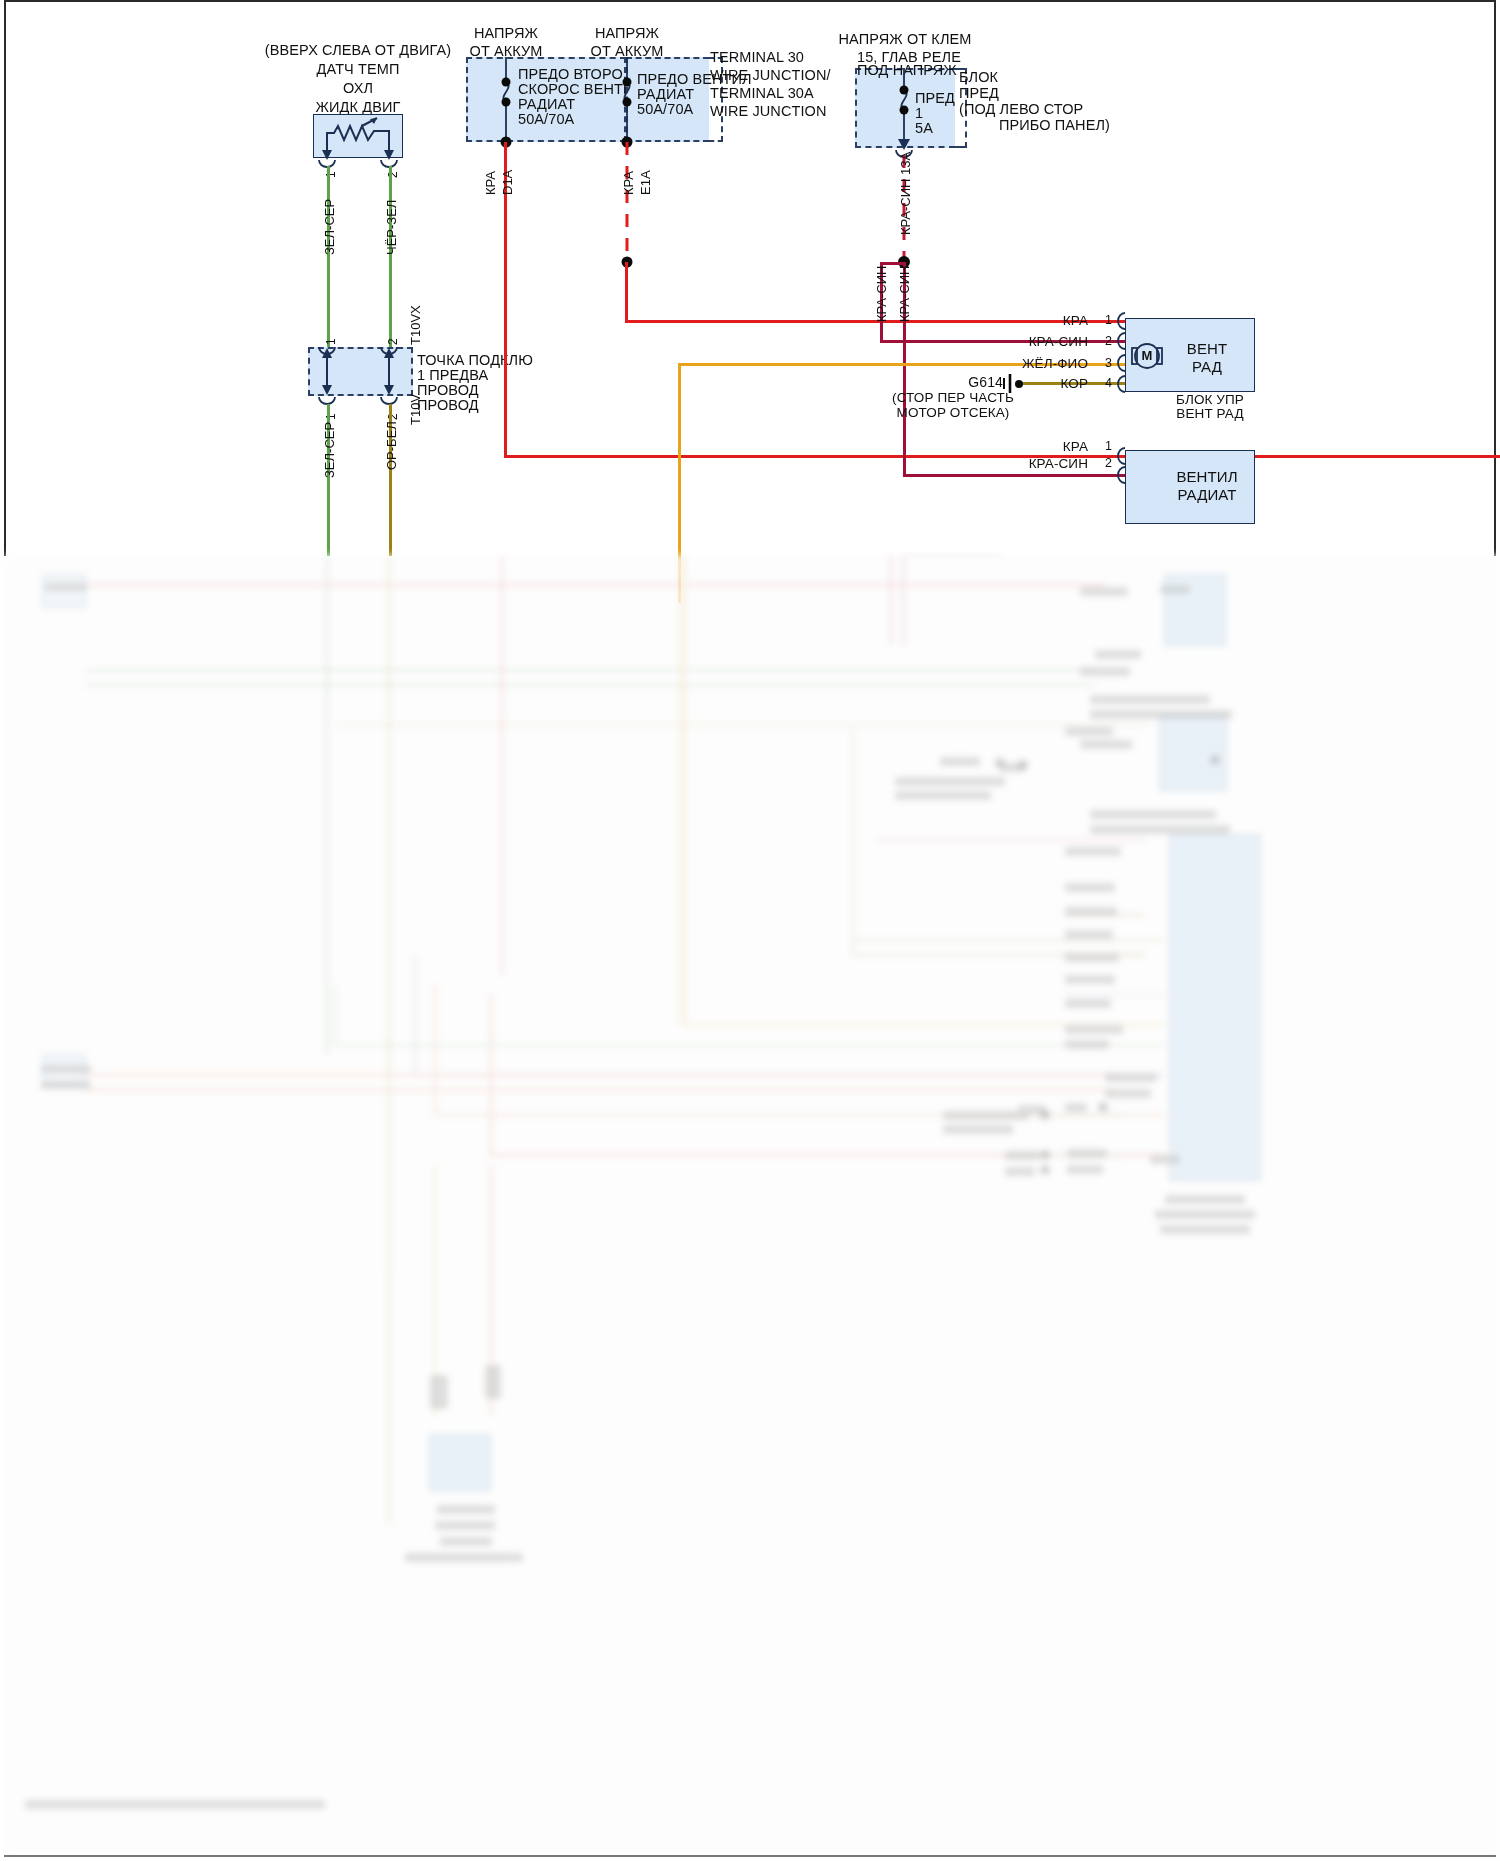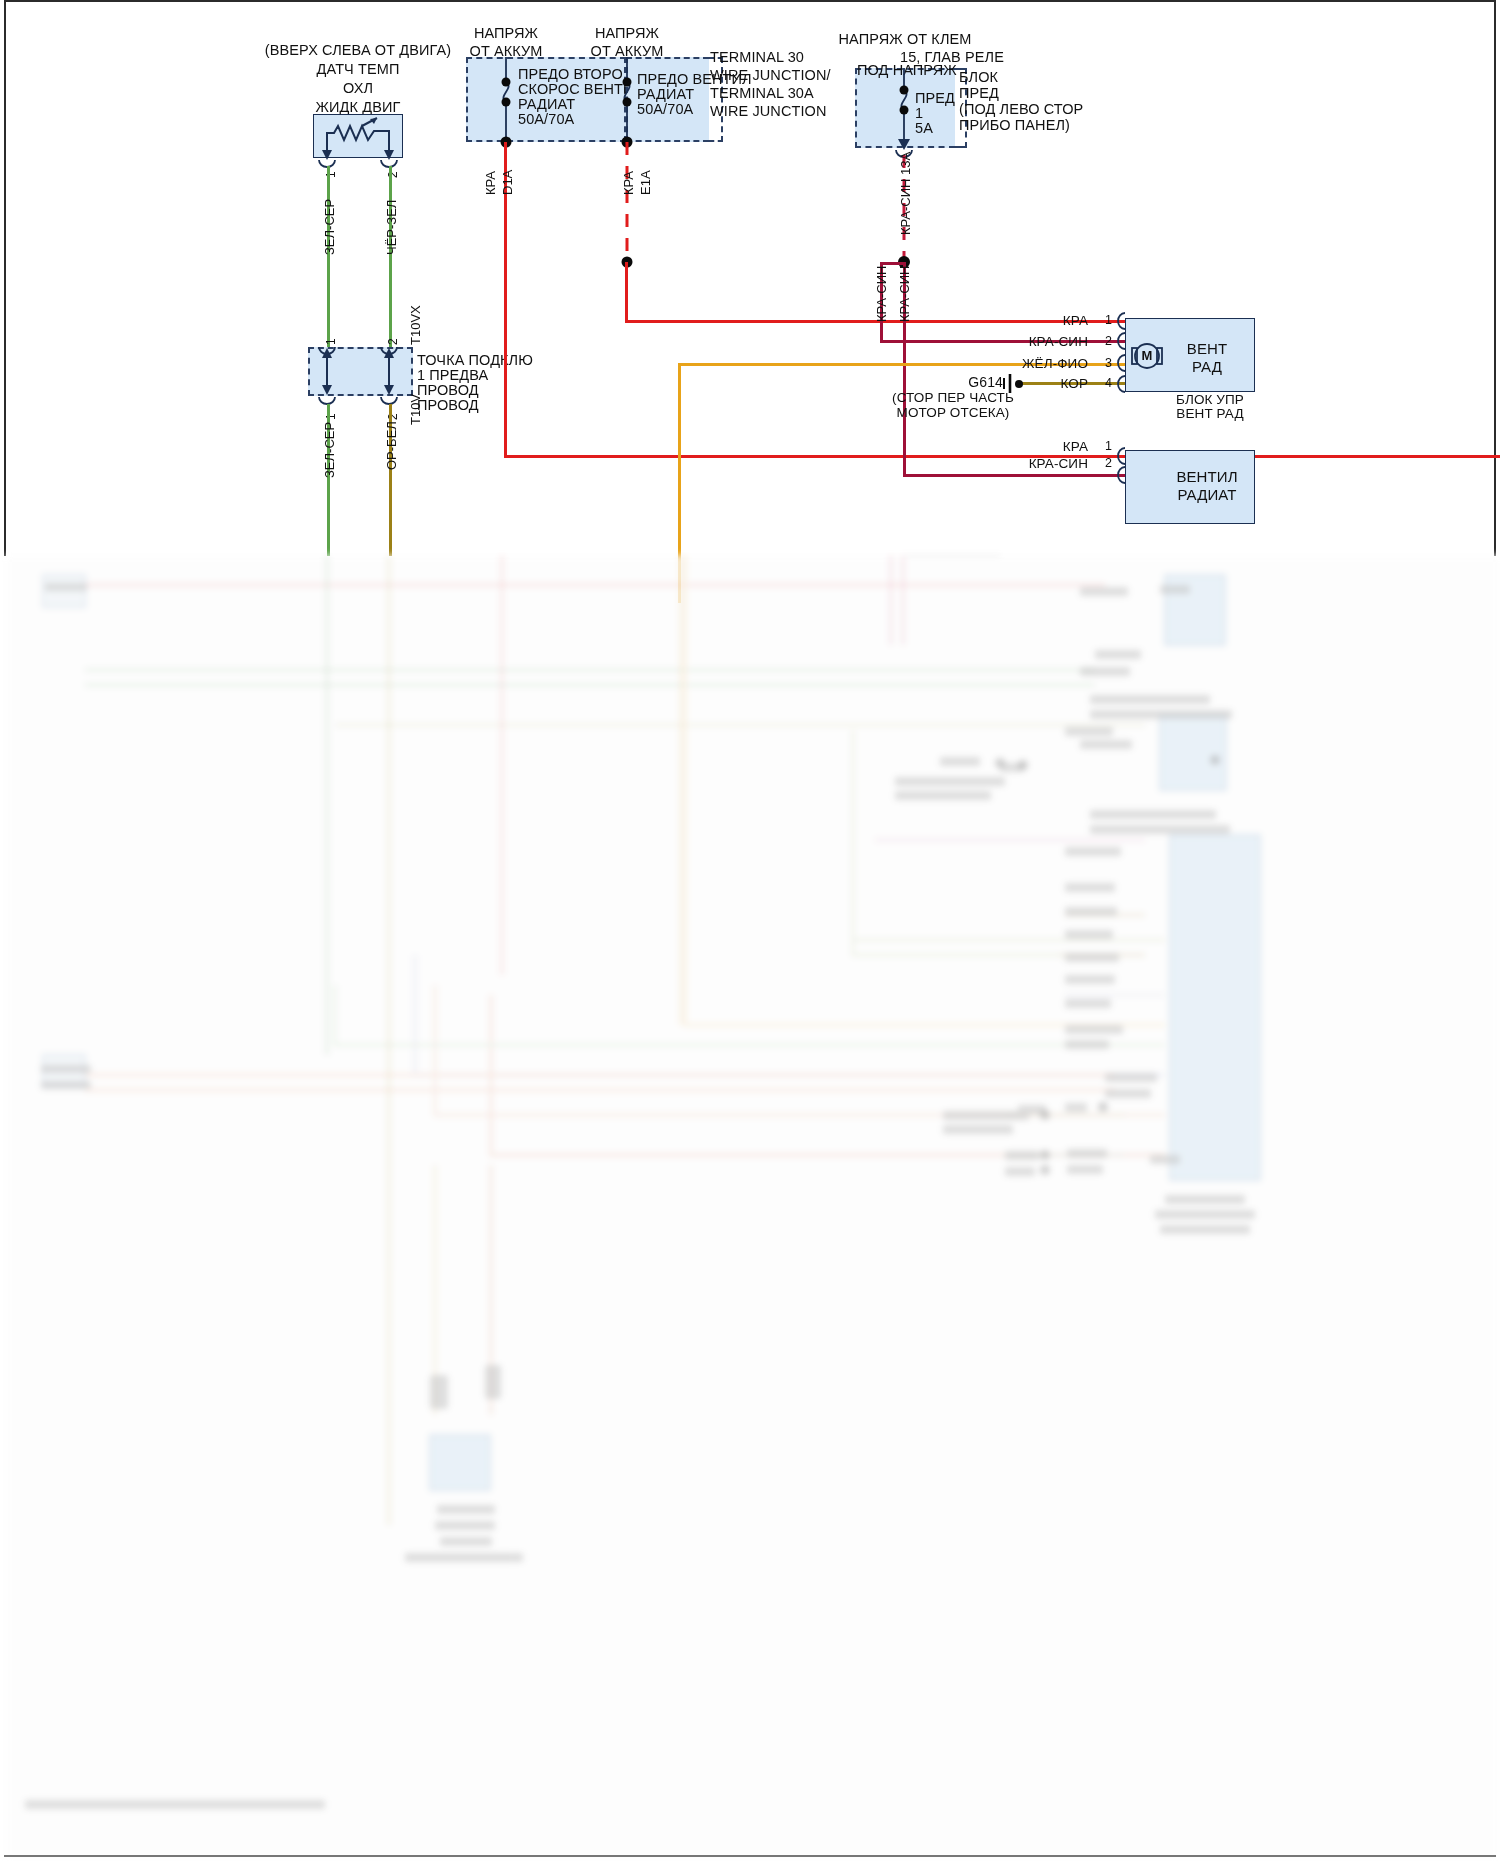--- a/index.html
+++ b/index.html
@@ -228,40 +228,40 @@
     </svg>
 
     <div class="txt" style="left:710px; top:49px;">TERMINAL 30</div>
     <div class="txt" style="left:710px; top:67px;">WIRE JUNCTION/</div>
     <div class="txt" style="left:710px; top:85px;">TERMINAL 30A</div>
     <div class="txt" style="left:710px; top:103px;">WIRE JUNCTION</div>
 
     <div class="box-dash-open" style="left:855px; top:68px; width:100px; height:80px;"></div>
     <div class="bracket-r" style="left:955px; top:68px; width:12px; height:80px;"></div>
     <div class="txt c" style="left:905px; top:31px;">НАПРЯЖ ОТ КЛЕМ</div>
-    <div class="txt" style="left:900px; top:49px;">15, ГЛАВ РЕЛЕ</div>
+    <div class="txt" style="left:857px; top:49px;">15, ГЛАВ РЕЛЕ</div>
     <div class="txt" style="left:857px; top:62px;">ПОД НАПРЯЖ</div>
     <div class="txt" style="left:915px; top:90px;">ПРЕД</div>
     <div class="txt" style="left:915px; top:105px;">1</div>
     <div class="txt" style="left:915px; top:120px;">5A</div>
 
     <svg class="ovl" width="1500" height="1861">
       <line x1="904" y1="68" x2="904" y2="90" stroke="#1b2f52" stroke-width="1.8"></line>
       <path d="M904,90 c9,6 -9,14 0,20" fill="none" stroke="#1b2f52" stroke-width="1.8"></path>
       <line x1="904" y1="110" x2="904" y2="143" stroke="#1b2f52" stroke-width="1.8"></line>
       <circle cx="904" cy="90" r="4.5" fill="#0a0a0a"></circle>
       <circle cx="904" cy="110" r="4.5" fill="#0a0a0a"></circle>
       <polygon points="904,150 898,139 910,139" fill="#1b2f52"></polygon>
       <path d="M896,150 a8,7 0 0 0 16,0" fill="none" stroke="#1b2f52" stroke-width="1.8"></path>
     </svg>
 
     <div class="txt" style="left:959px; top:69px;">БЛОК</div>
     <div class="txt" style="left:959px; top:85px;">ПРЕД</div>
     <div class="txt" style="left:959px; top:101px;">(ПОД ЛЕВО СТОР</div>
-    <div class="txt" style="left:959px; top:117px;">ПРИБО ПАНЕЛ)</div>
+    <div class="txt" style="left:999px; top:117px;">ПРИБО ПАНЕЛ)</div>
 
     <div class="w wv" style="left:504px; top:142px; height:315px; background:#e11c1c;"></div>
     <div class="w wh" style="left:504px; top:455px; width:1115px; background:#e11c1c;"></div>
     <div class="vtxt" style="left:500px; top:195px;">D1A</div>
     <div class="vtxt" style="left:483px; top:195px;">КРА</div>
 
     <svg class="ovl" width="1500" height="1861">
       <line x1="627" y1="142" x2="627" y2="262" stroke="#e11c1c" stroke-width="3" stroke-dasharray="13,11"></line>
       <circle cx="627" cy="262" r="5.5" fill="#0a0a0a"></circle>
     </svg>

